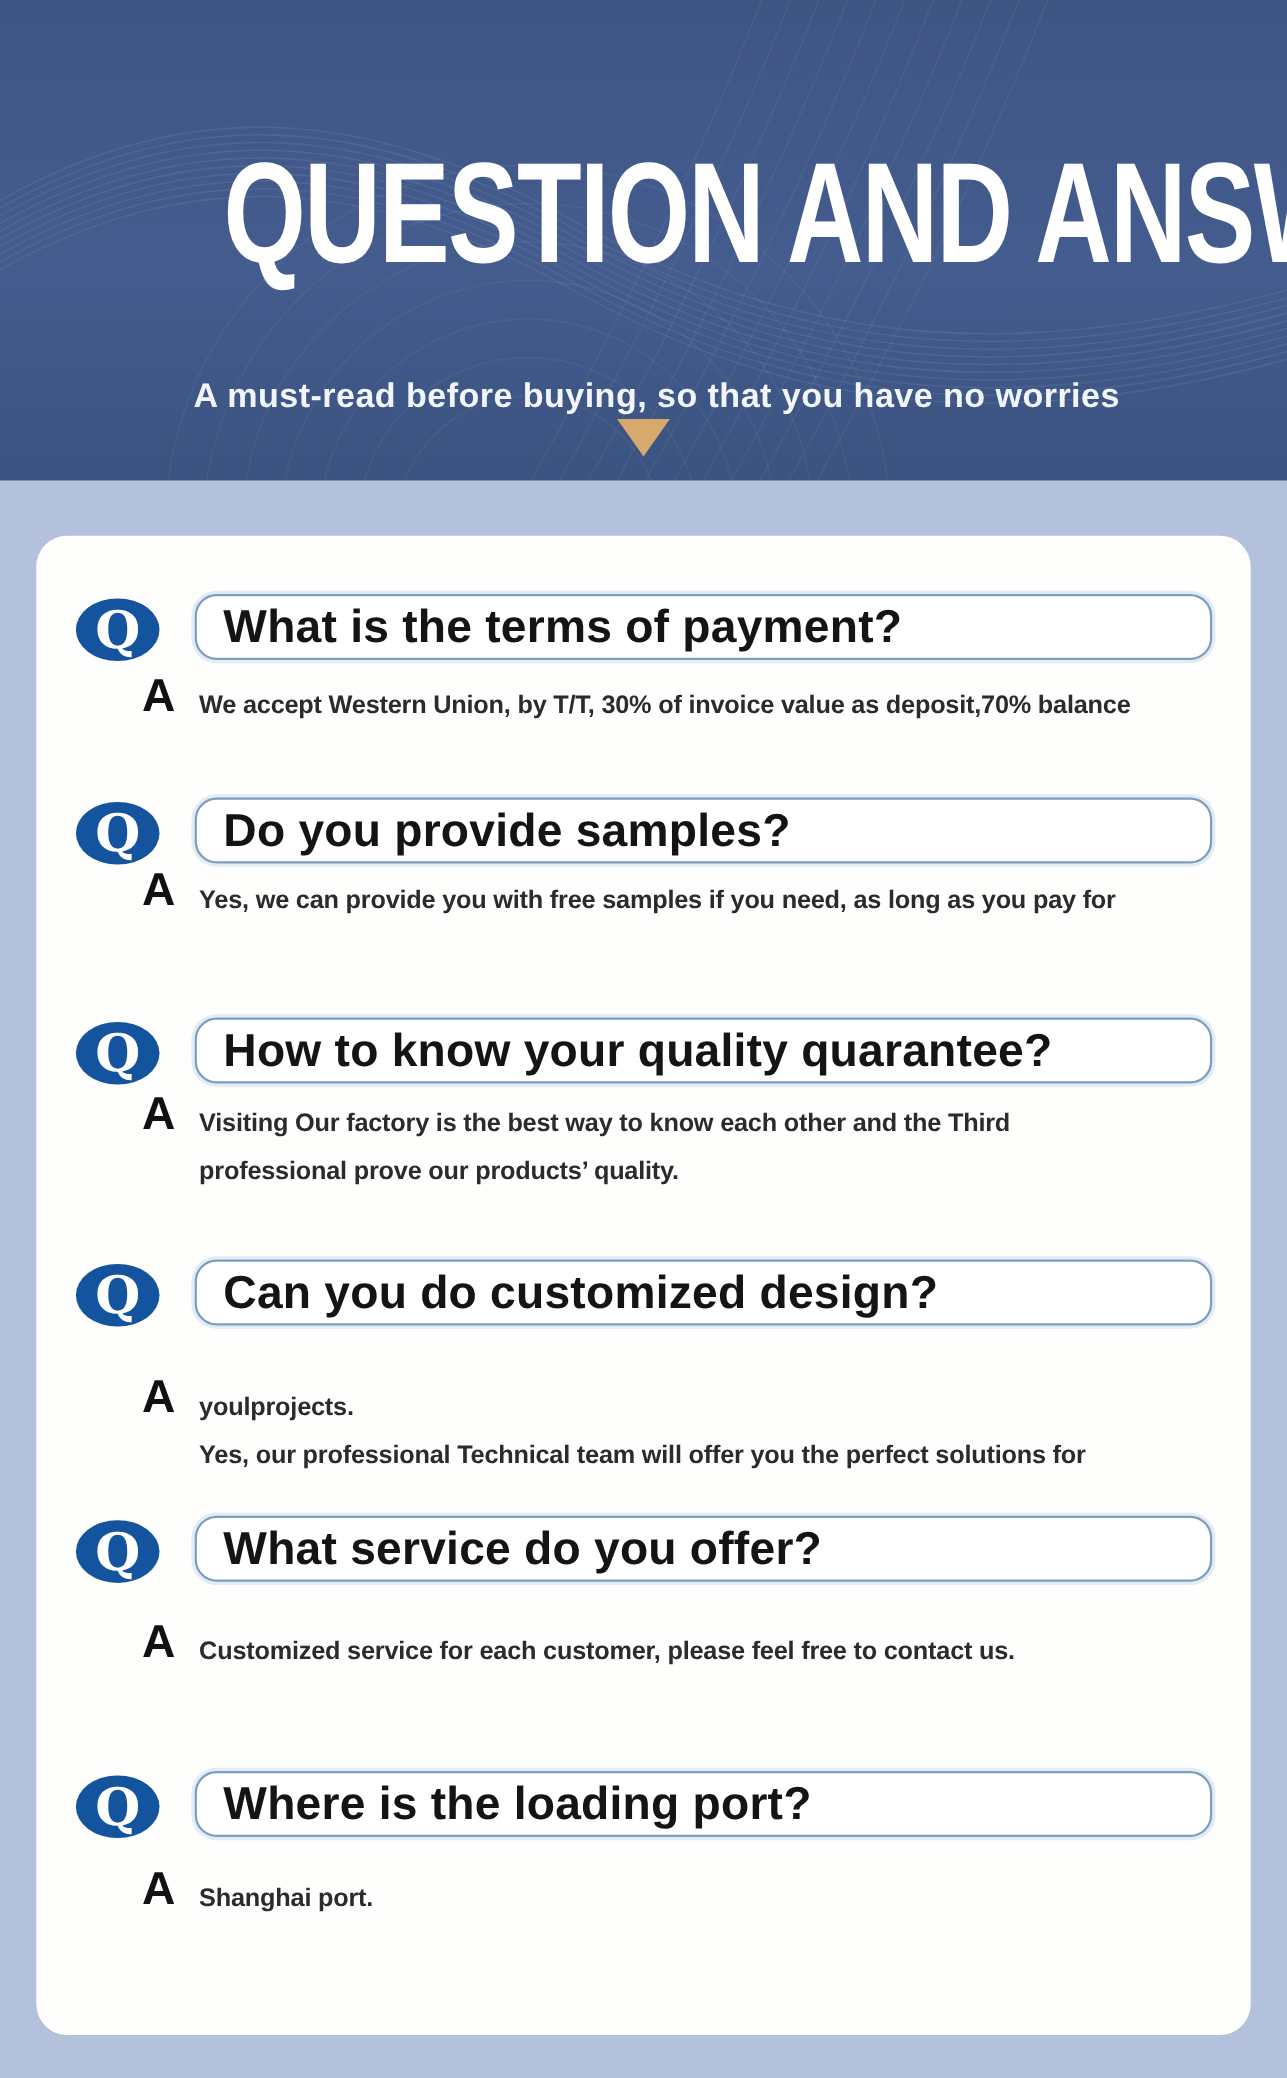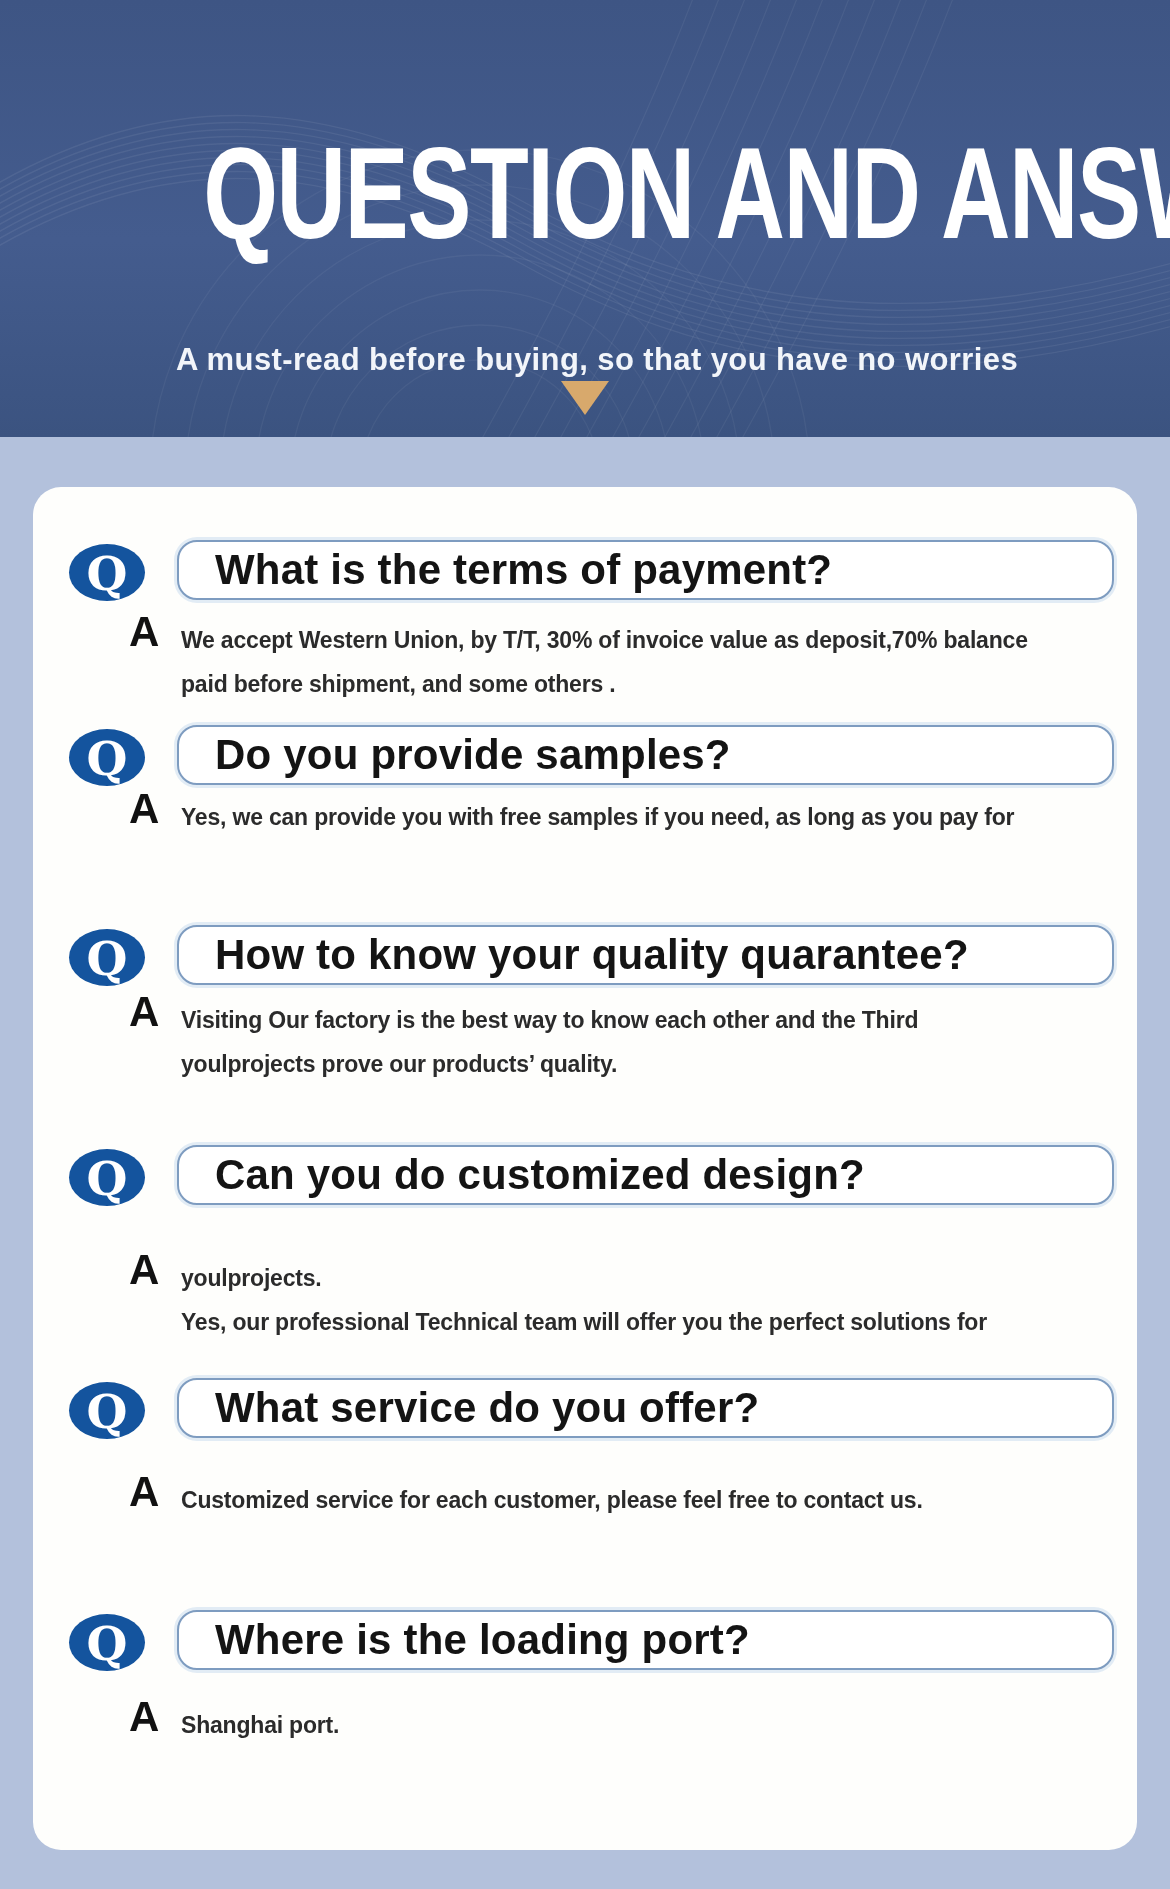--- a/index.html
+++ b/index.html
@@ -28,21 +28,21 @@
   .qa{position:absolute;left:0;right:0;}
   .qa1{top:53px}.qa2{top:238px}.qa3{top:438px}.qa4{top:658px}.qa5{top:891px}.qa6{top:1123px}
 
   .qrow{position:absolute;left:0;right:0;top:0;height:62px;}
   .qbadge{position:absolute;left:36px;top:4px;width:76px;height:57px;border-radius:50%;
           background:#14549e;display:flex;align-items:center;justify-content:center;overflow:visible;}
   .qbadge span{font-family:"DejaVu Serif",serif;font-weight:700;font-size:47px;
           color:#ffffff;line-height:57px;transform:translateY(1px);}
   .qbox{position:absolute;left:144px;top:0;width:897px;height:56px;background:#ffffff;
         border:2px solid #7e9cc0;border-radius:20px;box-shadow:0 0 0 3px #e2ecf5;
-        display:flex;align-items:center;padding-left:36px;}
+        display:flex;align-items:center;padding-left:24px;}
   .qbox span{font-size:42px;font-weight:700;color:#141414;letter-spacing:.2px;white-space:nowrap;}
 
   .arow{position:absolute;left:96px;right:20px;}
   .qa1 .arow{top:78px}.qa2 .arow{top:70px}.qa3 .arow{top:73px}
   .qa4 .arow{top:111px}.qa5 .arow{top:100px}.qa6 .arow{top:93px}
   .aletter{position:absolute;left:0;top:-10px;font-size:42px;font-weight:700;color:#111111;}
   .alines{margin-left:52px;}
   .alines div{font-size:23px;font-weight:700;color:#2b2b2b;line-height:44px;
               letter-spacing:-.2px;white-space:nowrap;}
 </style>
@@ -105,21 +105,20 @@
             <span>Q</span>
           </span>
         <div class="qbox">
             <span>What is the terms of payment?</span>
           </div>
       </div>
       <div class="arow">
         <span class="aletter">A</span>
         <div class="alines">
           <div>We accept Western Union, by T/T, 30% of invoice value as deposit,70% balance</div>
-          <div>paid before shipment, and some others .</div>
         </div>
       </div>
     </div>
 
     <div class="qa qa2">
       <div class="qrow">
         <span class="qbadge">
             <span>Q</span>
           </span>
         <div class="qbox">
@@ -140,21 +139,21 @@
             <span>Q</span>
           </span>
         <div class="qbox">
             <span>How to know your quality quarantee?</span>
           </div>
       </div>
       <div class="arow">
         <span class="aletter">A</span>
         <div class="alines">
           <div>Visiting Our factory is the best way to know each other and the Third</div>
-          <div>youlprojects prove our products’ quality.</div>
+          <div>professional prove our products’ quality.</div>
         </div>
       </div>
     </div>
 
     <div class="qa qa4">
       <div class="qrow">
         <span class="qbadge">
             <span>Q</span>
           </span>
         <div class="qbox">

